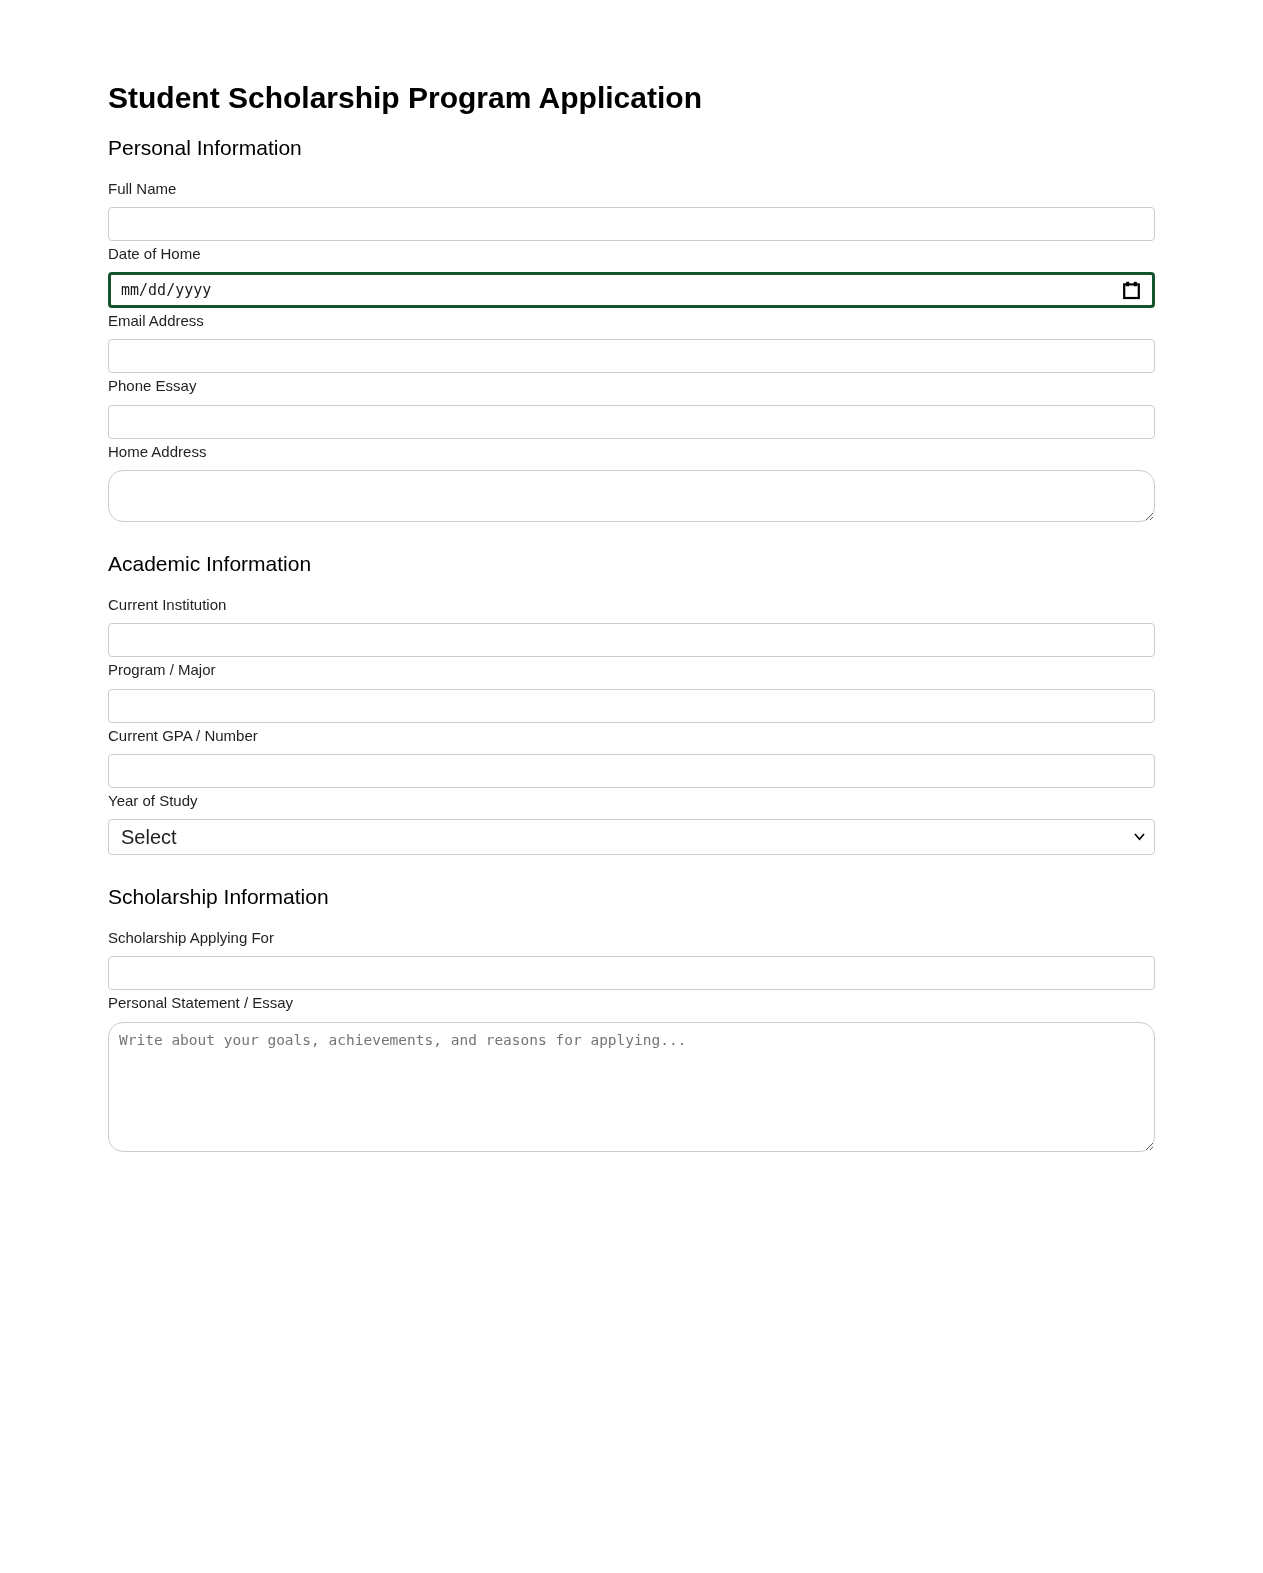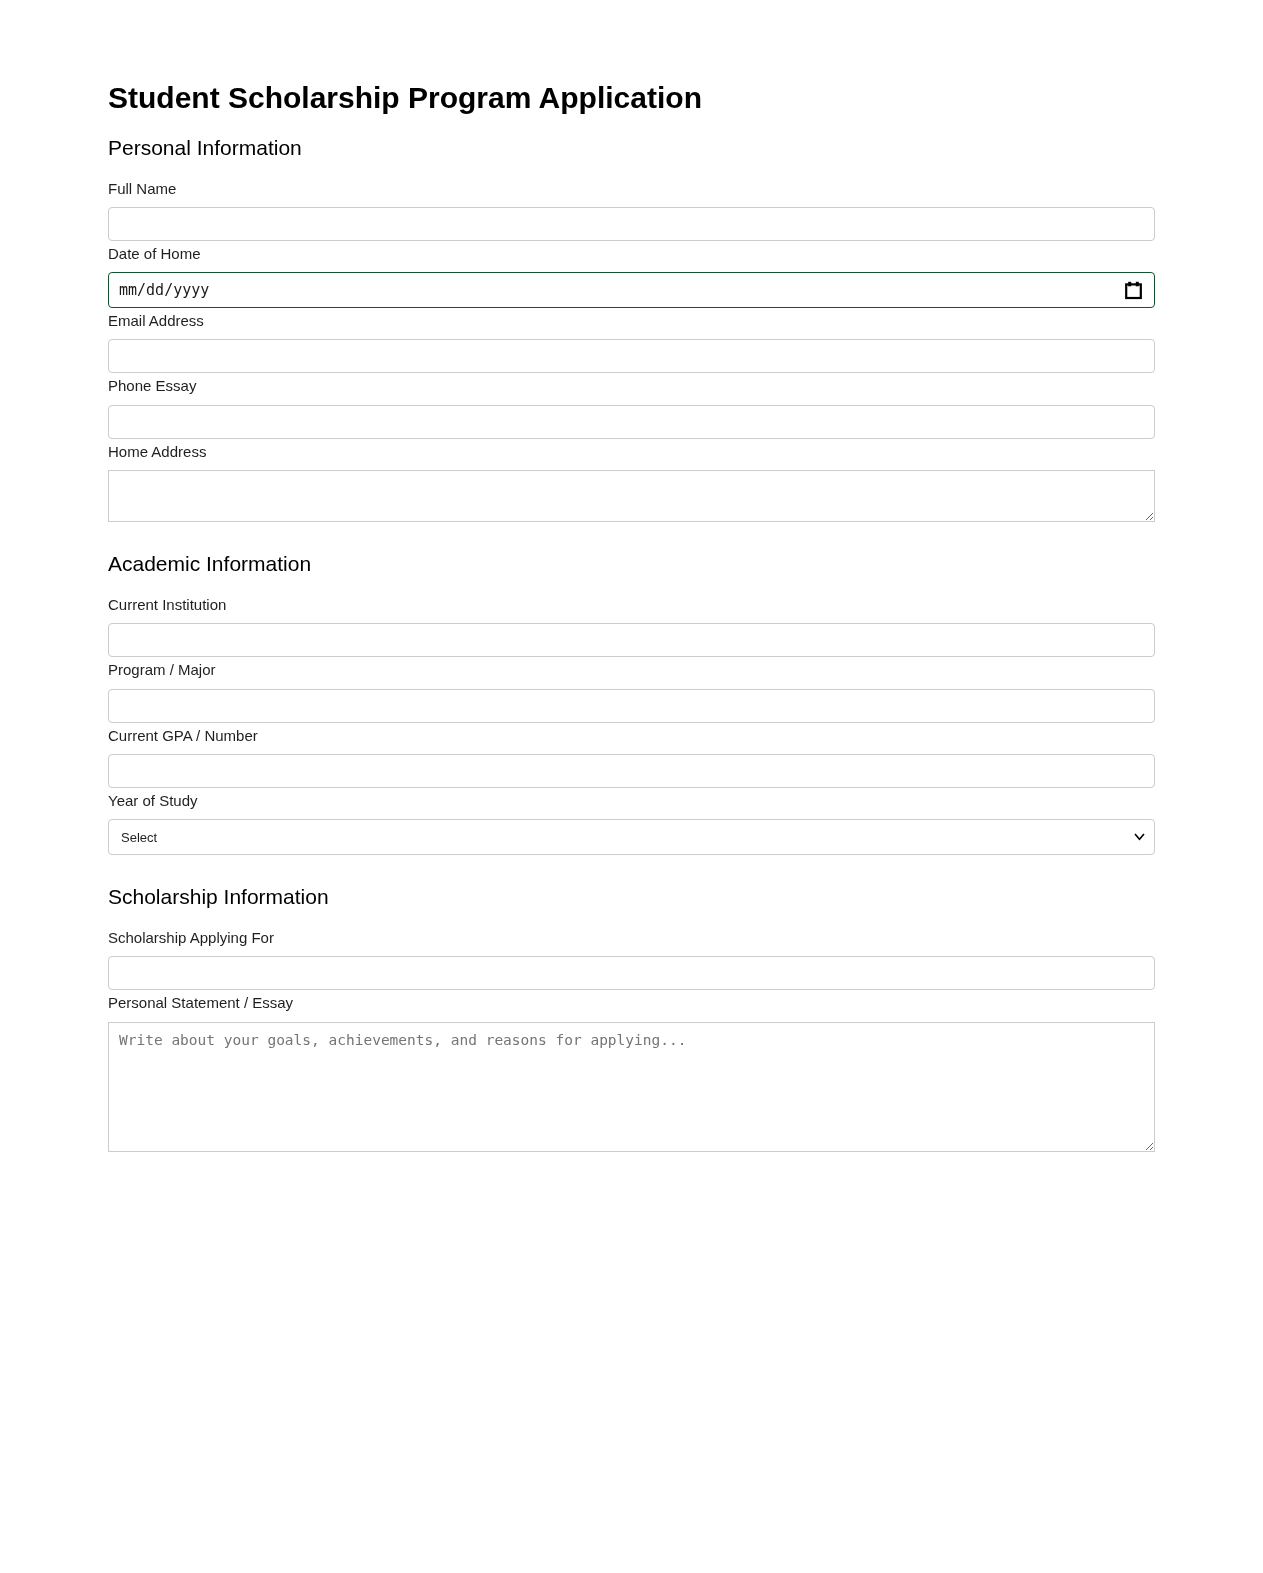--- a/index.html
+++ b/index.html
@@ -49,21 +49,21 @@
     color: #1f1f1f;
     outline: none;
   }
   .date-input {
     display: flex;
     align-items: center;
     justify-content: space-between;
     width: 100%;
     height: 36px;
     padding: 0 10px;
-    border: 1px solid #14532d;
+    border: 3px solid #14532d;
     border-radius: 4px;
     background: #ffffff;
     cursor: default;
   }
   .date-text {
     font-family: "DejaVu Sans Mono", "Liberation Mono", monospace;
     font-size: 15px;
     color: #1b1b1b;
     letter-spacing: 0;
   }
@@ -73,21 +73,21 @@
     justify-content: center;
     width: 22px;
     height: 22px;
     cursor: pointer;
   }
   textarea.area-input {
     display: block;
     width: 100%;
     padding: 8px 10px;
     border: 1px solid #cccccc;
-    border-radius: 0;
+    border-radius: 15px;
     background: #ffffff;
     font-family: "DejaVu Sans Mono", "Liberation Mono", monospace;
     font-size: 14.5px;
     line-height: 1.3;
     color: #1f1f1f;
     resize: both;
     outline: none;
   }
   textarea.area-input::placeholder { color: #757575; opacity: 1; }
   textarea.home-address { height: 52px; }
@@ -97,21 +97,21 @@
     -webkit-appearance: none;
     appearance: none;
     display: block;
     width: 100%;
     height: 36px;
     padding: 0 44px 0 12px;
     border: 1px solid #cccccc;
     border-radius: 4px;
     background: #ffffff;
     font-family: "Liberation Sans", sans-serif;
-    font-size: 13px;
+    font-size: 20px;
     color: #1f1f1f;
     outline: none;
     cursor: pointer;
   }
   .select-chevron {
     position: absolute;
     right: 10px;
     top: 50%;
     transform: translateY(-50%);
     pointer-events: none;

